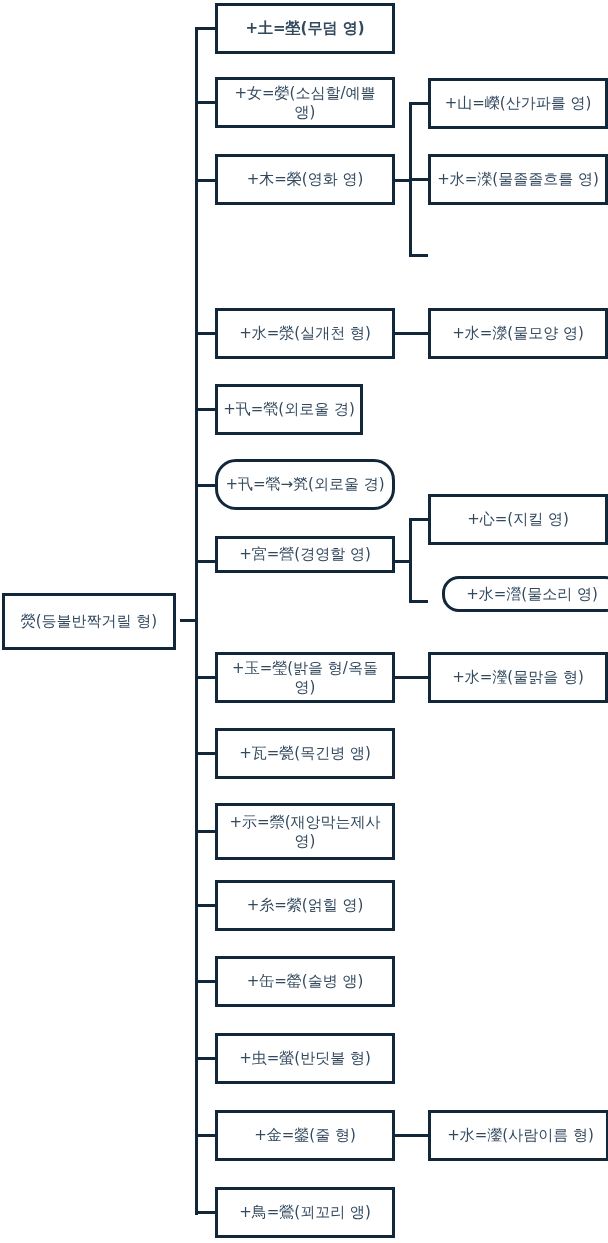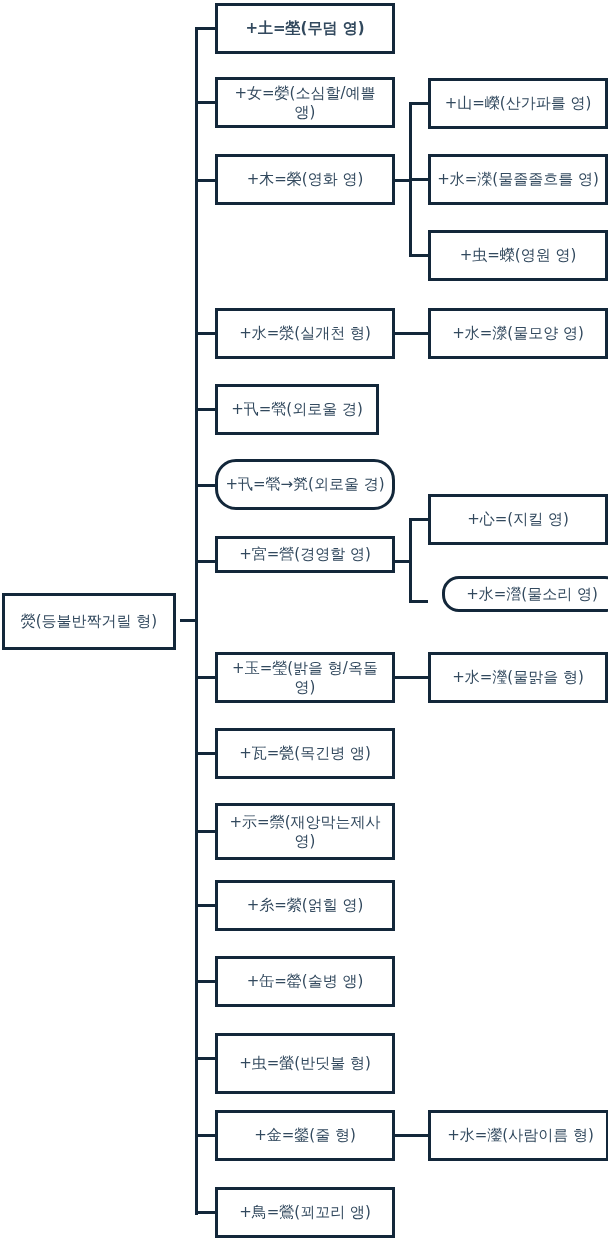--- a/index.html
+++ b/index.html
@@ -52,40 +52,39 @@
   <div class="line" style="left:196px;top:904px;width:19px;height:3px;"></div>
   <div class="line" style="left:196px;top:980px;width:19px;height:3px;"></div>
   <div class="line" style="left:196px;top:1057px;width:19px;height:3px;"></div>
   <div class="line" style="left:196px;top:1134px;width:19px;height:3px;"></div>
   <div class="line" style="left:196px;top:1211px;width:19px;height:3px;"></div>
 
   <div class="node" style="left:215px;top:3px;width:180px;height:51px;font-weight:bold;">+土=塋(무덤 영)</div>
   <div class="node" style="left:215px;top:77px;width:180px;height:51px;">+女=嫈(소심할/예쁠 앵)</div>
   <div class="node" style="left:215px;top:154px;width:180px;height:51px;">+木=榮(영화 영)</div>
   <div class="node" style="left:215px;top:308px;width:180px;height:51px;text-align:center;">+水=滎(실개천 형)</div>
-  <div class="node" style="left:215px;top:384px;width:164px;height:51px;text-align:right;">+卂=煢(외로울 경)</div>
+  <div class="node" style="left:215px;top:384px;width:148px;height:51px;text-align:right;">+卂=煢(외로울 경)</div>
   <div class="node" style="left:215px;top:459px;width:180px;height:51px;border-radius:21px;">+卂=煢→㷀(외로울 경)</div>
   <div class="node" style="left:215px;top:536px;width:180px;height:37px;">+宮=營(경영할 영)</div>
   <div class="node" style="left:215px;top:652px;width:180px;height:51px;">+玉=瑩(밝을 형/옥돌 영)</div>
   <div class="node" style="left:215px;top:728px;width:180px;height:51px;">+瓦=甇(목긴병 앵)</div>
   <div class="node" style="left:215px;top:803px;width:180px;height:57px;">+示=禜(재앙막는제사 영)</div>
   <div class="node" style="left:215px;top:880px;width:180px;height:51px;">+糸=縈(얽힐 영)</div>
   <div class="node" style="left:215px;top:956px;width:180px;height:51px;">+缶=罃(술병 앵)</div>
-  <div class="node" style="left:215px;top:1033px;width:180px;height:61px;">+虫=螢(반딧불 형)</div>
+  <div class="node" style="left:215px;top:1033px;width:180px;height:51px;">+虫=螢(반딧불 형)</div>
   <div class="node" style="left:215px;top:1110px;width:180px;height:51px;">+金=鎣(줄 형)</div>
   <div class="node" style="left:215px;top:1187px;width:180px;height:51px;">+鳥=鶯(꾀꼬리 앵)</div>
 
   <div class="line" style="left:395px;top:179px;width:14px;height:3px;"></div>
   <div class="line" style="left:409px;top:102px;width:3px;height:155px;"></div>
   <div class="line" style="left:409px;top:102px;width:19px;height:3px;"></div>
   <div class="line" style="left:409px;top:178px;width:19px;height:3px;"></div>
   <div class="line" style="left:409px;top:254px;width:19px;height:3px;"></div>
   <div class="node" style="left:428px;top:78px;width:180px;height:51px;">+山=嶸(산가파를 영)</div>
   <div class="node" style="left:428px;top:154px;width:180px;height:51px;">+水=濚(물졸졸흐를 영)</div>
-  <div class="node" style="left:428px;top:230px;width:180px;height:51px;">+虫=蠑(영원 영)</div>
 
   <div class="line" style="left:395px;top:332px;width:33px;height:3px;"></div>
   <div class="node" style="left:428px;top:308px;width:180px;height:51px;">+水=濴(물모양 영)</div>
 
   <div class="line" style="left:395px;top:560px;width:14px;height:3px;"></div>
   <div class="line" style="left:409px;top:518px;width:3px;height:85px;"></div>
   <div class="line" style="left:409px;top:518px;width:19px;height:3px;"></div>
   <div class="line" style="left:409px;top:600px;width:19px;height:3px;"></div>
   <div class="node" style="left:428px;top:494px;width:180px;height:51px;">+心=𢥊(지킬 영)</div>
   <div class="node" style="left:442px;top:576px;width:180px;height:36px;border-radius:17px;">+水=瀯(물소리 영)</div>

